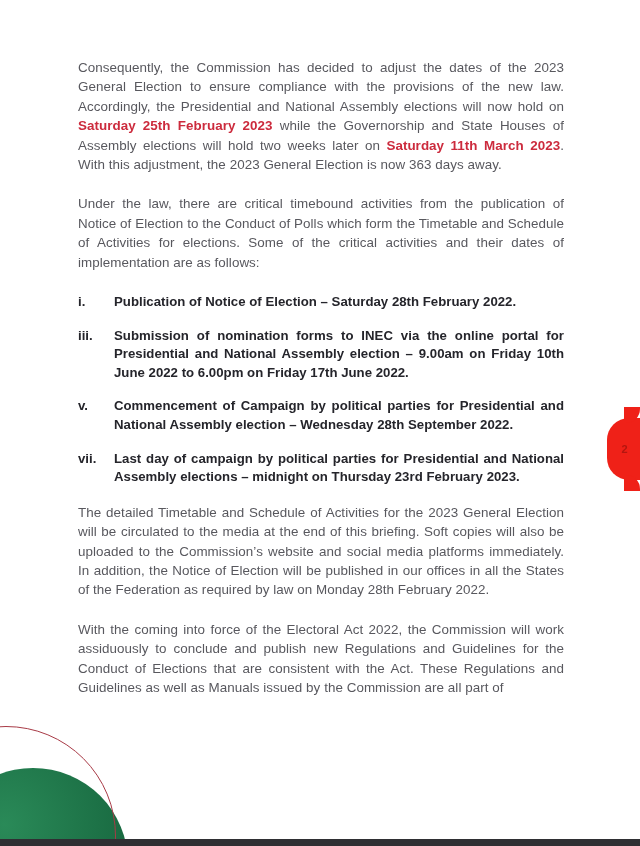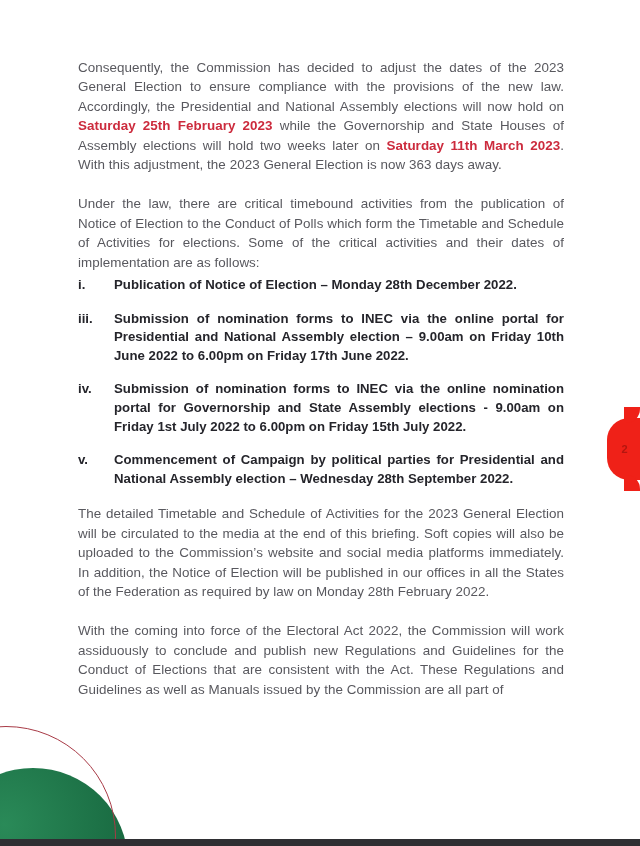--- a/index.html
+++ b/index.html
@@ -101,21 +101,21 @@
   }
 
   p.body-para {
     margin: 0 0 20px 0;
     font-size: 13.4px;
     line-height: 19.4px;
     color: #58585e;
     text-align: justify;
     letter-spacing: 0.05px;
   }
-  p.body-para.tight { margin-bottom: 4px; }
+  p.body-para.tight { margin-bottom: 21px; }
 
   .hl-red {
     color: #cc2b3d;
     font-weight: 700;
   }
 
   
   ol.roman-list {
     margin: 0 0 16px 0;
     padding: 0;
@@ -156,33 +156,33 @@
 
   <div class="content">
 
     <p class="body-para"><span>Consequently, the Commission has decided to adjust the dates of the 2023 General Election to ensure compliance with the provisions of the new law. Accordingly, the Presidential and National Assembly elections will now hold on </span><span class="hl-red">Saturday 25th February 2023</span><span> while the Governorship and State Houses of Assembly elections will hold two weeks later on </span><span class="hl-red">Saturday 11th March 2023</span><span>. With this adjustment, the 2023 General Election is now 363 days away.</span></p>
 
     <p class="body-para tight">Under the law, there are critical timebound activities from the publication of Notice of Election to the Conduct of Polls which form the Timetable and Schedule of Activities for elections. Some of the critical activities and their dates of implementation are as follows:</p>
 
     <ol class="roman-list">
       <li>
         <span class="marker">i.</span>
-        <span class="item-text">Publication of Notice of Election – Monday 28th December 2022.</span>
+        <span class="item-text">Publication of Notice of Election – Saturday 28th February 2022.</span>
       </li>
       <li>
         <span class="marker">iii.</span>
         <span class="item-text">Submission of nomination forms to INEC via the online portal for Presidential and National Assembly election – 9.00am on Friday 10th June 2022 to 6.00pm on Friday 17th June 2022.</span>
       </li>
       <li>
-        <span class="marker">iv.</span>
-        <span class="item-text">Submission of nomination forms to INEC via the online nomination portal for Governorship and State Assembly elections - 9.00am on Friday 1st July 2022 to 6.00pm on Friday 15th July 2022.</span>
+        <span class="marker">v.</span>
+        <span class="item-text">Commencement of Campaign by political parties for Presidential and National Assembly election – Wednesday 28th September 2022.</span>
       </li>
       <li>
-        <span class="marker">v.</span>
-        <span class="item-text">Commencement of Campaign by political parties for Presidential and National Assembly election – Wednesday 28th September 2022.</span>
+        <span class="marker">vii.</span>
+        <span class="item-text">Last day of campaign by political parties for Presidential and National Assembly elections – midnight on Thursday 23rd February 2023.</span>
       </li>
     </ol>
 
     <p class="body-para">The detailed Timetable and Schedule of Activities for the 2023 General Election will be circulated to the media at the end of this briefing. Soft copies will also be uploaded to the Commission’s website and social media platforms immediately. In addition, the Notice of Election will be published in our offices in all the States of the Federation as required by law on Monday 28th February 2022.</p>
 
     <p class="body-para">With the coming into force of the Electoral Act 2022, the Commission will work assiduously to conclude and publish new Regulations and Guidelines for the Conduct of Elections that are consistent with the Act. These Regulations and Guidelines as well as Manuals issued by the Commission are all part of</p>
 
   </div>
 </div>
 

